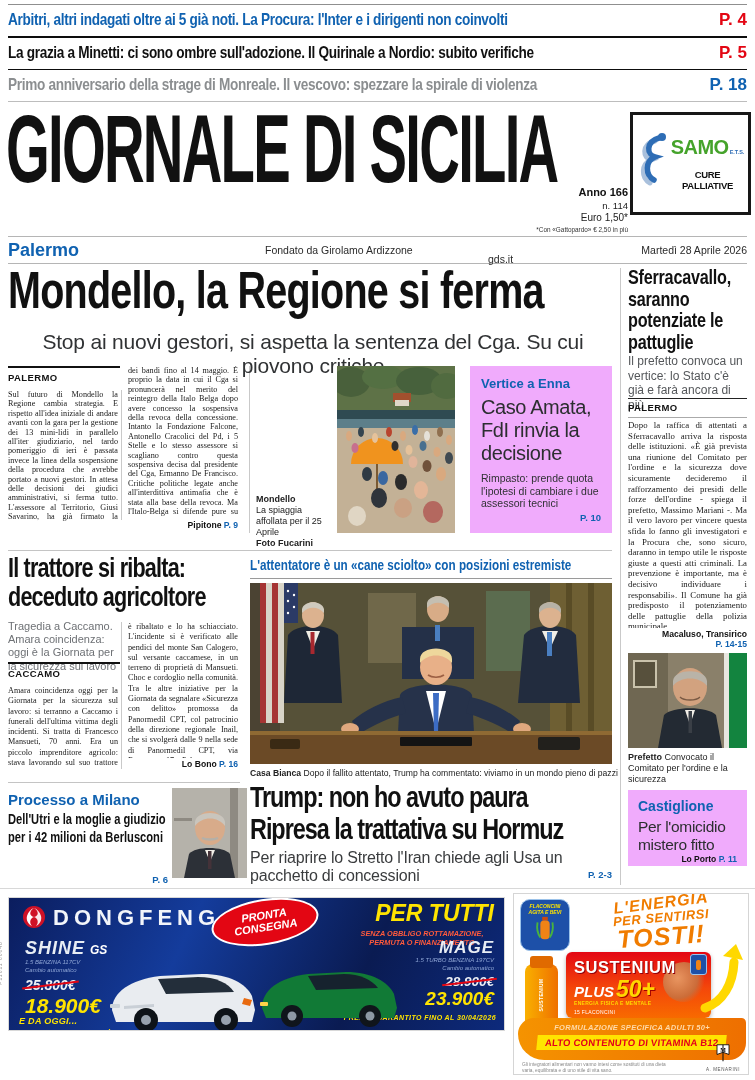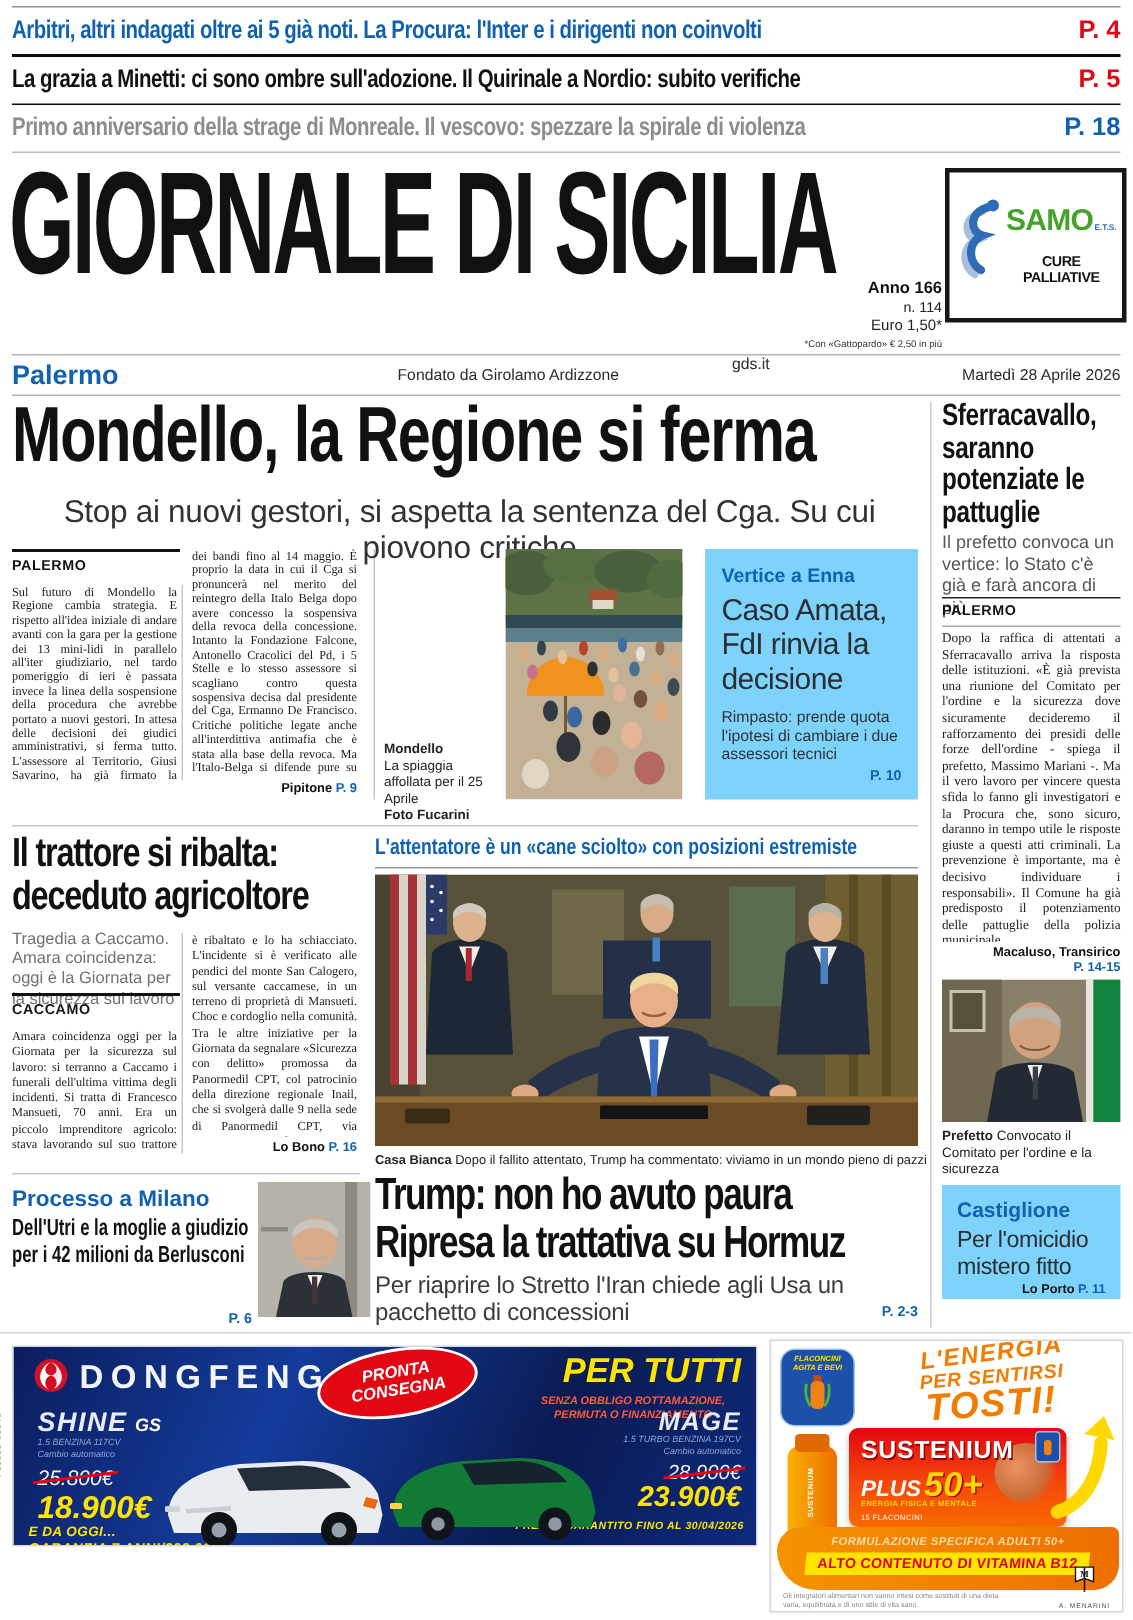--- a/index.html
+++ b/index.html
@@ -32,21 +32,21 @@
   .ii-anno{font-weight:bold;font-size:11px;}
   .ii-num{font-size:9.5px;color:#222;}
   .ii-price{font-size:10px;color:#222;}
   .ii-note{font-size:6.4px;color:#333;margin-top:2px;}
 
   
   .dateline{position:absolute;left:8px;top:236px;width:739px;height:26px;
             border-top:1px solid #b5b5b5;border-bottom:1px solid #b5b5b5;}
   .dl-ed{position:absolute;left:0;top:3px;font-size:18px;font-weight:bold;color:#1062b1;}
   .dl-founded{position:absolute;left:257px;top:7px;font-size:10.5px;color:#2a2a2a;}
-  .dl-site{position:absolute;left:480px;top:0;font-size:10.5px;color:#2a2a2a;}
+  .dl-site{position:absolute;left:480px;top:16px;font-size:10.5px;color:#2a2a2a;}
   .dl-date{position:absolute;right:0;top:7px;font-size:10.5px;color:#2a2a2a;}
 
   
   .vrule{position:absolute;width:1px;background:#c9c9c9;}
   .hrule{position:absolute;height:1px;background:#c4c4c4;}
 
   
   .lead-headline{position:absolute;left:8px;top:264px;width:780px;font-size:52px;font-weight:bold;
                  letter-spacing:-1px;line-height:1.0;transform:scaleX(.76);transform-origin:0 0;white-space:nowrap;}
   .lead-subhead{position:absolute;left:8px;top:330px;width:610px;font-size:21px;color:#303234;letter-spacing:-0.2px;text-align:center;}
@@ -54,21 +54,21 @@
   .lead-kicker{position:absolute;left:8px;top:366px;width:112px;border-top:2px solid #111;padding-top:4px;}
   .bodytxt{font-family:"Liberation Serif",serif;font-size:8.2px;line-height:9.4px;text-align:justify;color:#1a1a1a;overflow:hidden;}
   .lead-col1{position:absolute;left:8px;top:390px;width:110px;height:131px;}
   .lead-col2{position:absolute;left:128px;top:366px;width:110px;height:152px;}
   .byline{font-size:8.6px;font-weight:bold;text-align:right;color:#111;font-family:"Liberation Sans",sans-serif;}
   .lead-byline{position:absolute;left:128px;top:520px;width:110px;}
   .photo-cap{font-size:9px;line-height:11px;color:#222;}
   .cap-bold{font-weight:bold;}
   .lead-photocap{position:absolute;left:256px;top:494px;width:74px;}
   .lead-photo{position:absolute;left:337px;top:366px;width:118px;height:167px;}
-  .graybox{position:absolute;background:#7dd3fc;}
+  .graybox{position:absolute;background:#f0abfc;}
   .enna-box{left:470px;top:366px;width:142px;height:167px;padding:10px 11px;box-sizing:border-box;
             display:flex;flex-direction:column;}
   .box-kicker{font-size:13px;font-weight:bold;color:#1062b1;}
   .enna-headline{font-size:20px;line-height:1.16;color:#2c2e30;margin-top:5px;letter-spacing:-0.4px;}
   .enna-text{font-size:10.5px;line-height:1.2;color:#2f3133;margin-top:auto;}
   .box-page{font-size:9.5px;font-weight:bold;color:#1062b1;text-align:right;margin-top:2px;}
 
   
   .sf-headline{position:absolute;left:628px;top:266px;width:152px;font-size:20.5px;font-weight:bold;
                line-height:1.05;letter-spacing:-0.3px;transform:scaleX(.79);transform-origin:0 0;}
@@ -119,21 +119,21 @@
   .df-badge{position:absolute;left:202px;top:1px;width:104px;height:42px;background:#e30613;border:2px solid #fff;
             border-radius:50%;transform:rotate(-9deg);display:flex;align-items:center;justify-content:center;
             text-align:center;font-size:11px;font-weight:bold;font-style:italic;line-height:1.05;}
   .df-pertutti{position:absolute;right:10px;top:2px;font-size:23px;font-weight:bold;font-style:italic;color:#ffe400;}
   .df-cond{position:absolute;right:6px;top:31px;width:152px;font-size:7.3px;font-weight:bold;font-style:italic;
            color:#ff5a3c;text-align:center;line-height:1.3;}
   .df-model{font-weight:bold;font-style:italic;color:#e8edf4;}
   .df-shine{position:absolute;left:16px;top:40px;font-size:18px;letter-spacing:1px;}
   .df-trim{font-size:12px;color:#fff;margin-left:5px;letter-spacing:0;}
   .df-small{position:absolute;font-size:6px;font-style:italic;color:#8fa6d6;}
-  .df-old{position:absolute;font-size:14px;font-weight:normal;font-style:italic;color:#eef1f6;}
+  .df-old{position:absolute;font-size:14px;font-weight:bold;font-style:italic;color:#eef1f6;}
   .strike{position:relative;display:inline-block;}
   .strike::after{content:"";position:absolute;left:-3px;right:-3px;top:45%;height:2px;background:#e30613;
                  transform:rotate(-7deg);}
   .df-price{position:absolute;font-size:21px;font-weight:bold;font-style:italic;color:#ffe400;}
   .df-mage{position:absolute;right:10px;top:40px;font-size:17px;letter-spacing:1px;text-align:right;}
   .df-promo{position:absolute;left:10px;font-size:9px;font-weight:bold;font-style:italic;color:#ffe400;letter-spacing:.3px;}
   .df-guar{position:absolute;right:8px;top:116px;font-size:7px;font-weight:bold;font-style:italic;color:#ffe400;letter-spacing:.4px;}
   .df-cars{position:absolute;left:85px;top:48px;width:330px;height:95px;}
   .df-bar{position:absolute;left:0;top:144px;width:497px;height:29px;background:#1c41a4;}
   .gibi{position:absolute;left:12px;top:5px;font-size:15px;color:#fff;}

